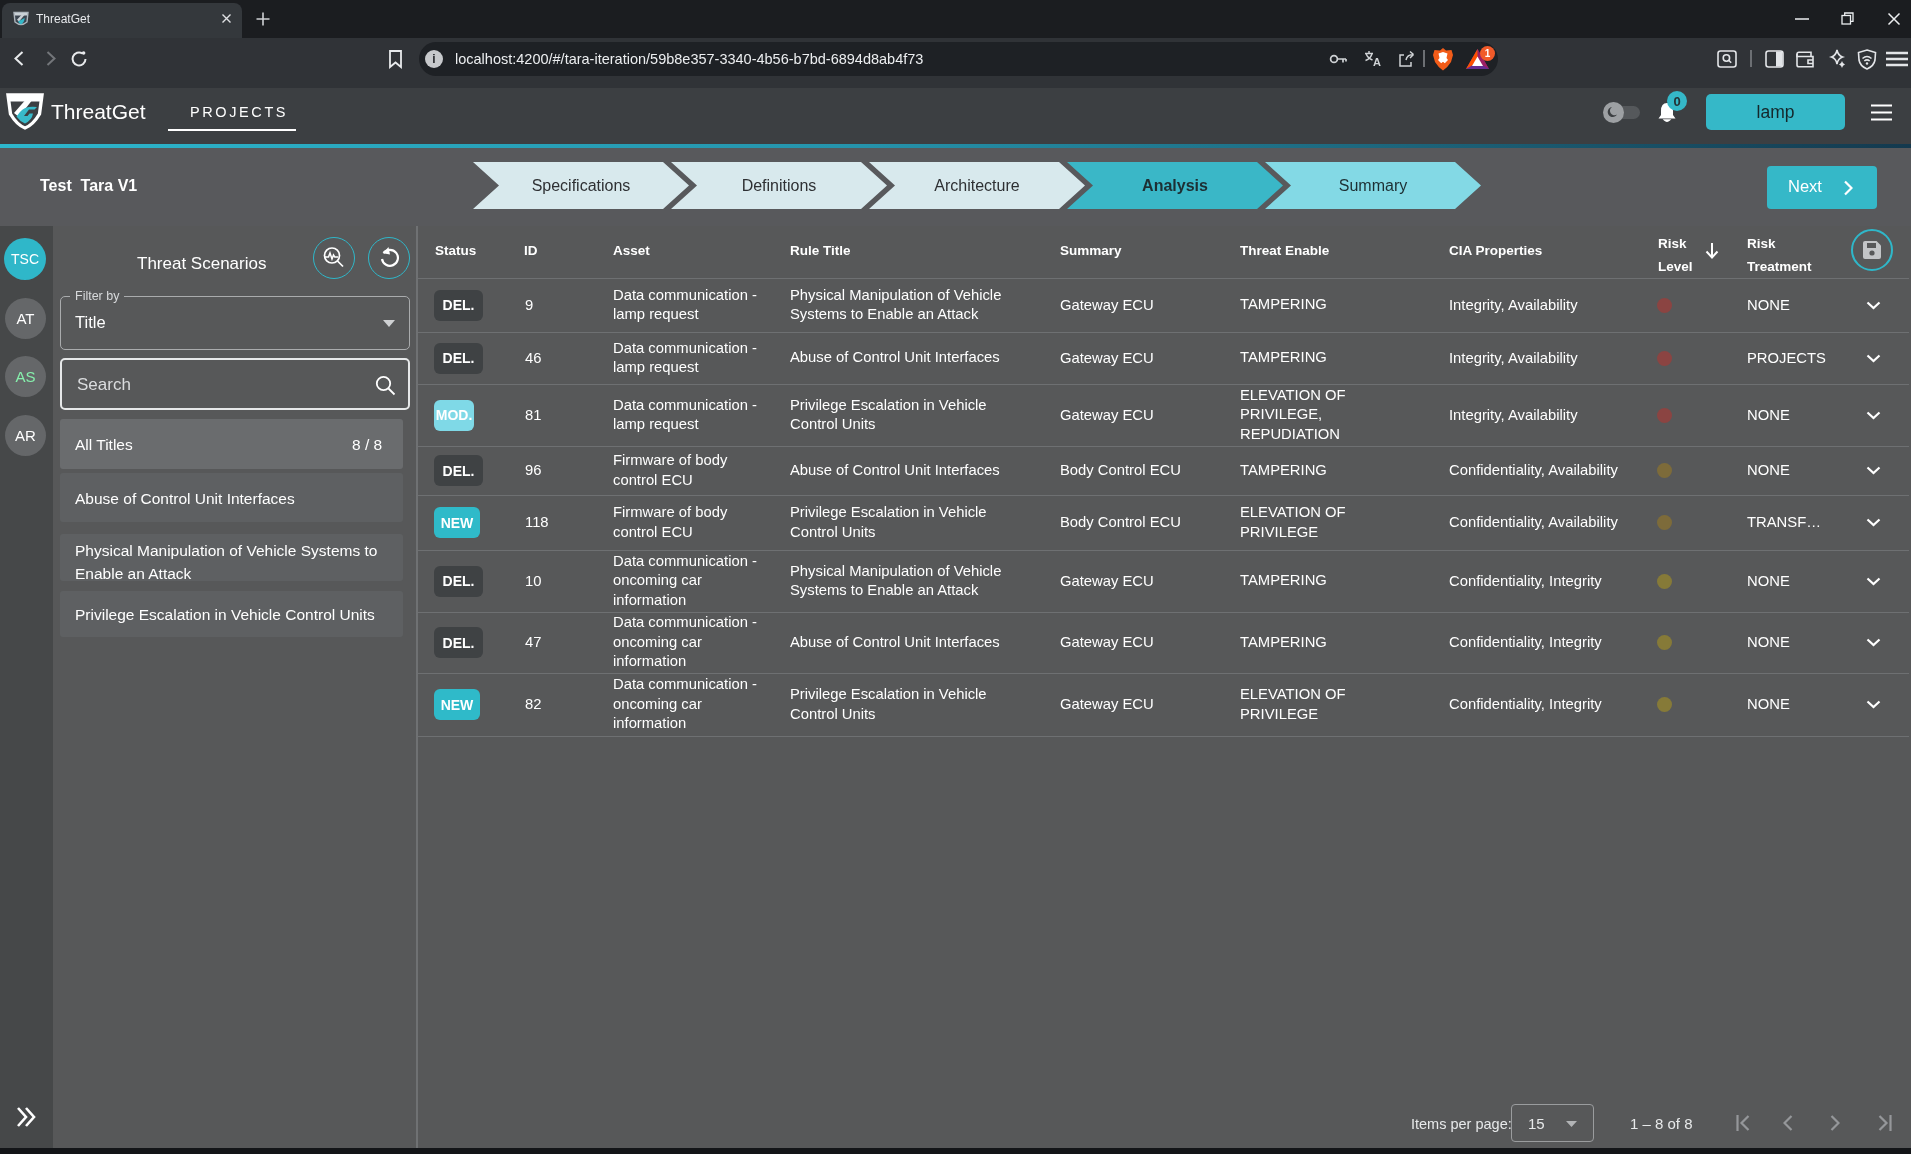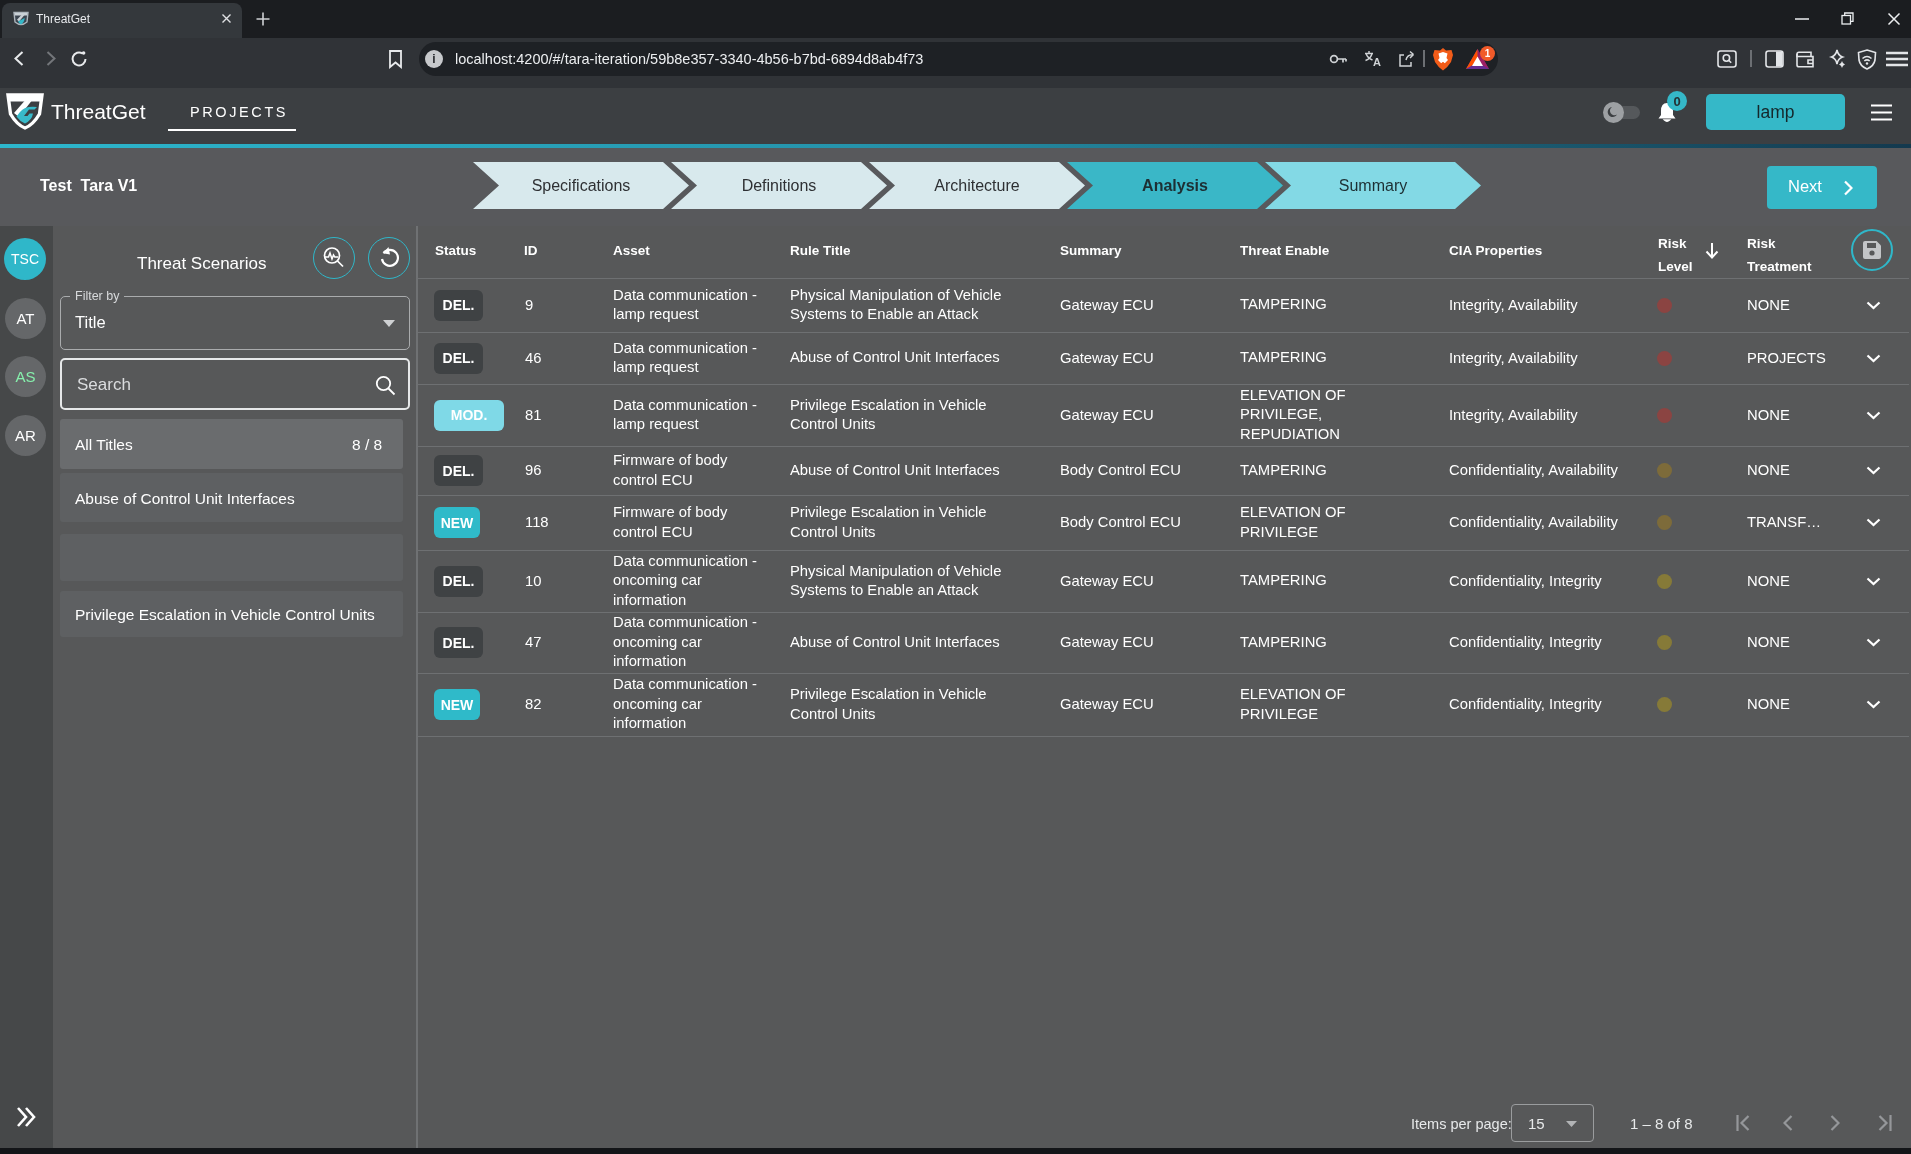--- a/index.html
+++ b/index.html
@@ -207,20 +207,21 @@
     <circle cx="8.5" cy="8.5" r="6.7" fill="none" stroke="#fff" stroke-width="1.8"></circle>
     <path d="M13.5 13.5 L19.5 19.5" stroke="#fff" stroke-width="1.8"></path>
   </svg>
 
   <div class="abs" style="left:60px;top:419px;width:343px;height:50px;background:#6a6c6e;border-radius:3px;"></div>
   <div class="abs" style="left:75px;top:436px;font-size:15.5px;color:#fff;">All Titles</div>
   <div class="abs" style="left:352px;top:436px;font-size:15.5px;color:#fff;">8 / 8</div>
   <div class="abs" style="left:60px;top:473px;width:343px;height:49px;background:#5e6062;border-radius:3px;"></div>
   <div class="abs" style="left:75px;top:490px;font-size:15.5px;color:#fff;">Abuse of Control Unit Interfaces</div>
   <div class="abs" style="left:60px;top:534px;width:343px;height:47px;background:#5e6062;border-radius:3px;"></div>
+  <div class="abs" style="left:75px;top:539px;font-size:15.5px;color:#fff;line-height:23px;">Physical Manipulation of Vehicle Systems to<br>Enable an Attack</div>
   <div class="abs" style="left:60px;top:591px;width:343px;height:46px;background:#5e6062;border-radius:3px;"></div>
   <div class="abs" style="left:75px;top:606px;font-size:15.5px;color:#fff;">Privilege Escalation in Vehicle Control Units</div>
 
 <div class="abs" style="left:435px;top:243px;font-size:13.5px;font-weight:bold;color:#fff;">Status</div>
 <div class="abs" style="left:524px;top:243px;font-size:13.5px;font-weight:bold;color:#fff;">ID</div>
 <div class="abs" style="left:613px;top:243px;font-size:13.5px;font-weight:bold;color:#fff;">Asset</div>
 <div class="abs" style="left:790px;top:243px;font-size:13.5px;font-weight:bold;color:#fff;">Rule Title</div>
 <div class="abs" style="left:1060px;top:243px;font-size:13.5px;font-weight:bold;color:#fff;">Summary</div>
 <div class="abs" style="left:1240px;top:243px;font-size:13.5px;font-weight:bold;color:#fff;">Threat Enable</div>
 <div class="abs" style="left:1449px;top:243px;font-size:13.5px;font-weight:bold;color:#fff;">CIA Properties</div>
@@ -255,21 +256,21 @@
 <div class="abs" style="left:790px;top:348.2px;font-size:14.8px;line-height:19.5px;color:#fff;">Abuse of Control Unit Interfaces</div>
 <div class="abs" style="left:1060px;top:350px;font-size:14.8px;color:#fff;">Gateway ECU</div>
 <div class="abs" style="left:1240px;top:348.2px;font-size:14.8px;line-height:19.5px;color:#fff;">TAMPERING</div>
 <div class="abs" style="left:1449px;top:350px;font-size:14.8px;color:#fff;">Integrity, Availability</div>
 <div class="abs" style="left:1657px;top:350.5px;width:15px;height:15px;border-radius:50%;background:#8b4442;"></div>
 <div class="abs" style="left:1747px;top:350px;font-size:14.8px;color:#fff;">PROJECTS</div>
 <svg class="abs" style="left:1866px;top:354px" width="15" height="9" viewBox="0 0 15 9">
       <path d="M1.5 1.5 L7.5 7 L13.5 1.5" fill="none" stroke="#fff" stroke-width="2.2"></path>
     </svg>
 <div class="abs" style="left:418px;top:384px;width:1491px;height:1px;background:#6e7072;"></div>
-<div class="abs ctr" style="left:434px;top:399.5px;width:70px;height:31px;border-radius:6px;font-size:14px;font-weight:bold;background:#7fd9e7;color:#fff;">MOD.</div>
+<div class="abs ctr" style="left:434px;top:399.5px;width:40px;height:31px;border-radius:6px;font-size:14px;font-weight:bold;background:#7fd9e7;color:#fff;">MOD.</div>
 <div class="abs" style="left:525px;top:407px;font-size:14.8px;color:#fff;">81</div>
 <div class="abs" style="left:613px;top:395.5px;font-size:14.8px;line-height:19.5px;color:#fff;">Data communication -<br>lamp request</div>
 <div class="abs" style="left:790px;top:395.5px;font-size:14.8px;line-height:19.5px;color:#fff;">Privilege Escalation in Vehicle<br>Control Units</div>
 <div class="abs" style="left:1060px;top:407px;font-size:14.8px;color:#fff;">Gateway ECU</div>
 <div class="abs" style="left:1240px;top:385.8px;font-size:14.8px;line-height:19.5px;color:#fff;">ELEVATION OF<br>PRIVILEGE,<br>REPUDIATION</div>
 <div class="abs" style="left:1449px;top:407px;font-size:14.8px;color:#fff;">Integrity, Availability</div>
 <div class="abs" style="left:1657px;top:407.5px;width:15px;height:15px;border-radius:50%;background:#8b4442;"></div>
 <div class="abs" style="left:1747px;top:407px;font-size:14.8px;color:#fff;">NONE</div>
 <svg class="abs" style="left:1866px;top:411px" width="15" height="9" viewBox="0 0 15 9">
       <path d="M1.5 1.5 L7.5 7 L13.5 1.5" fill="none" stroke="#fff" stroke-width="2.2"></path>

